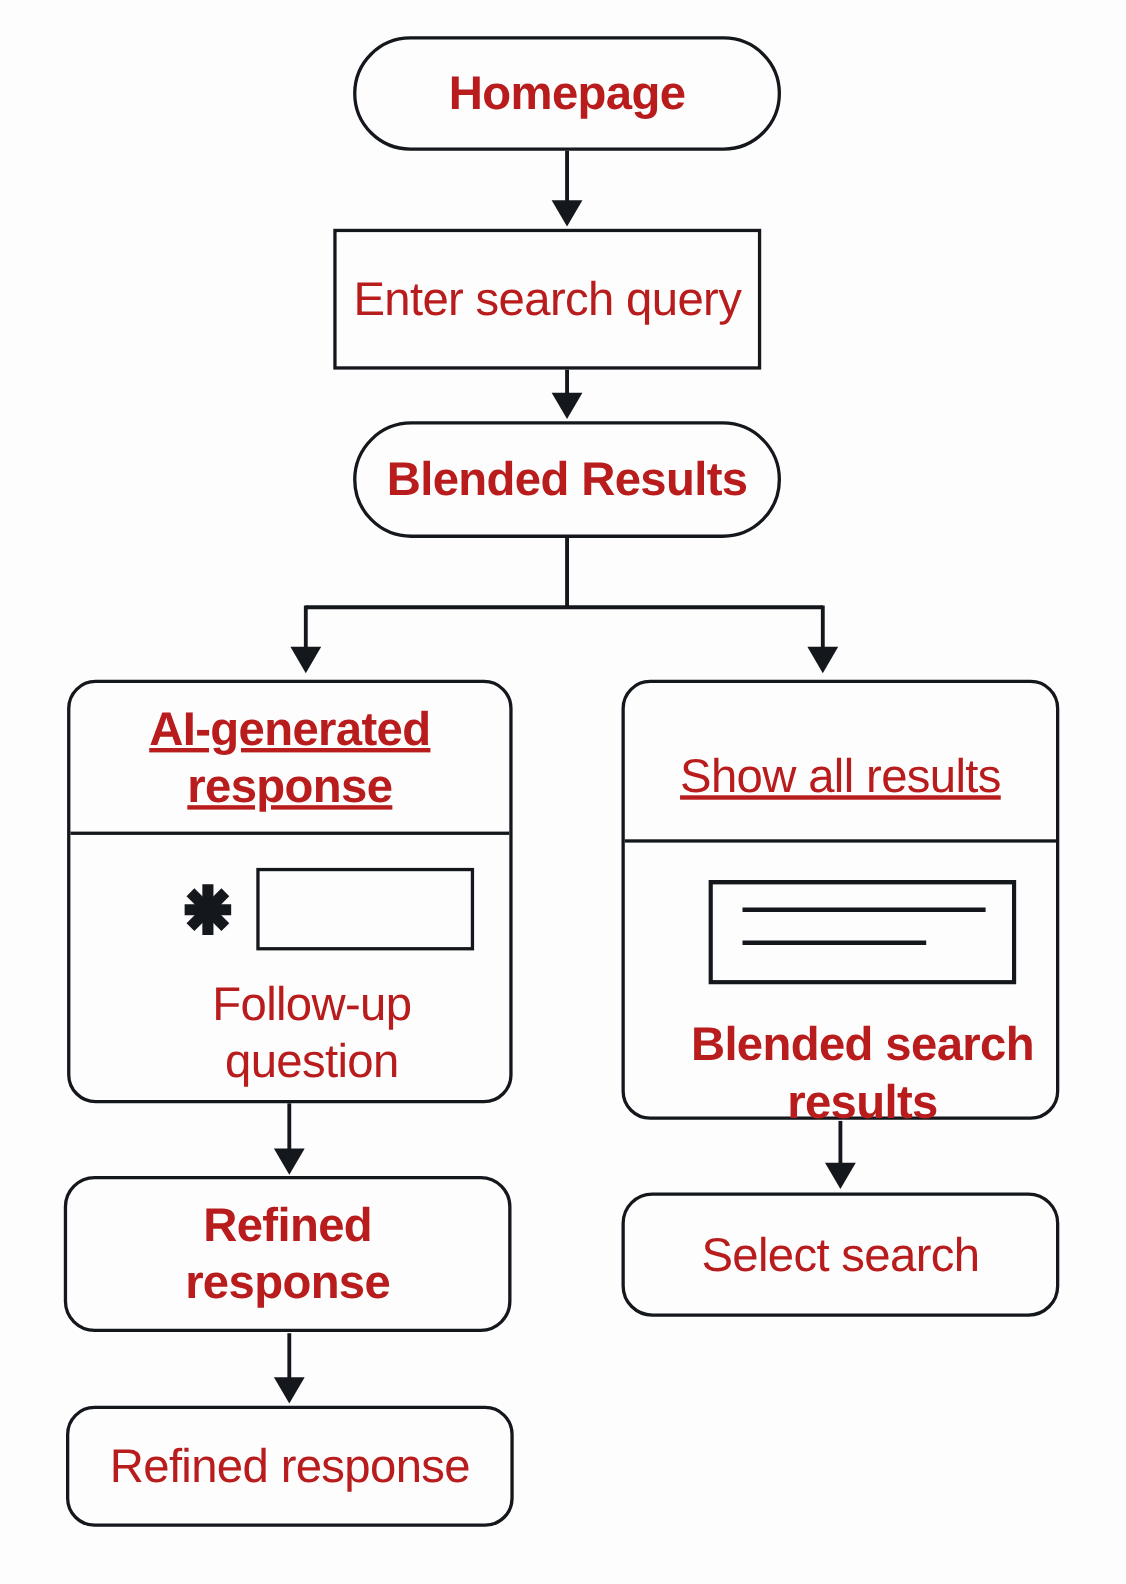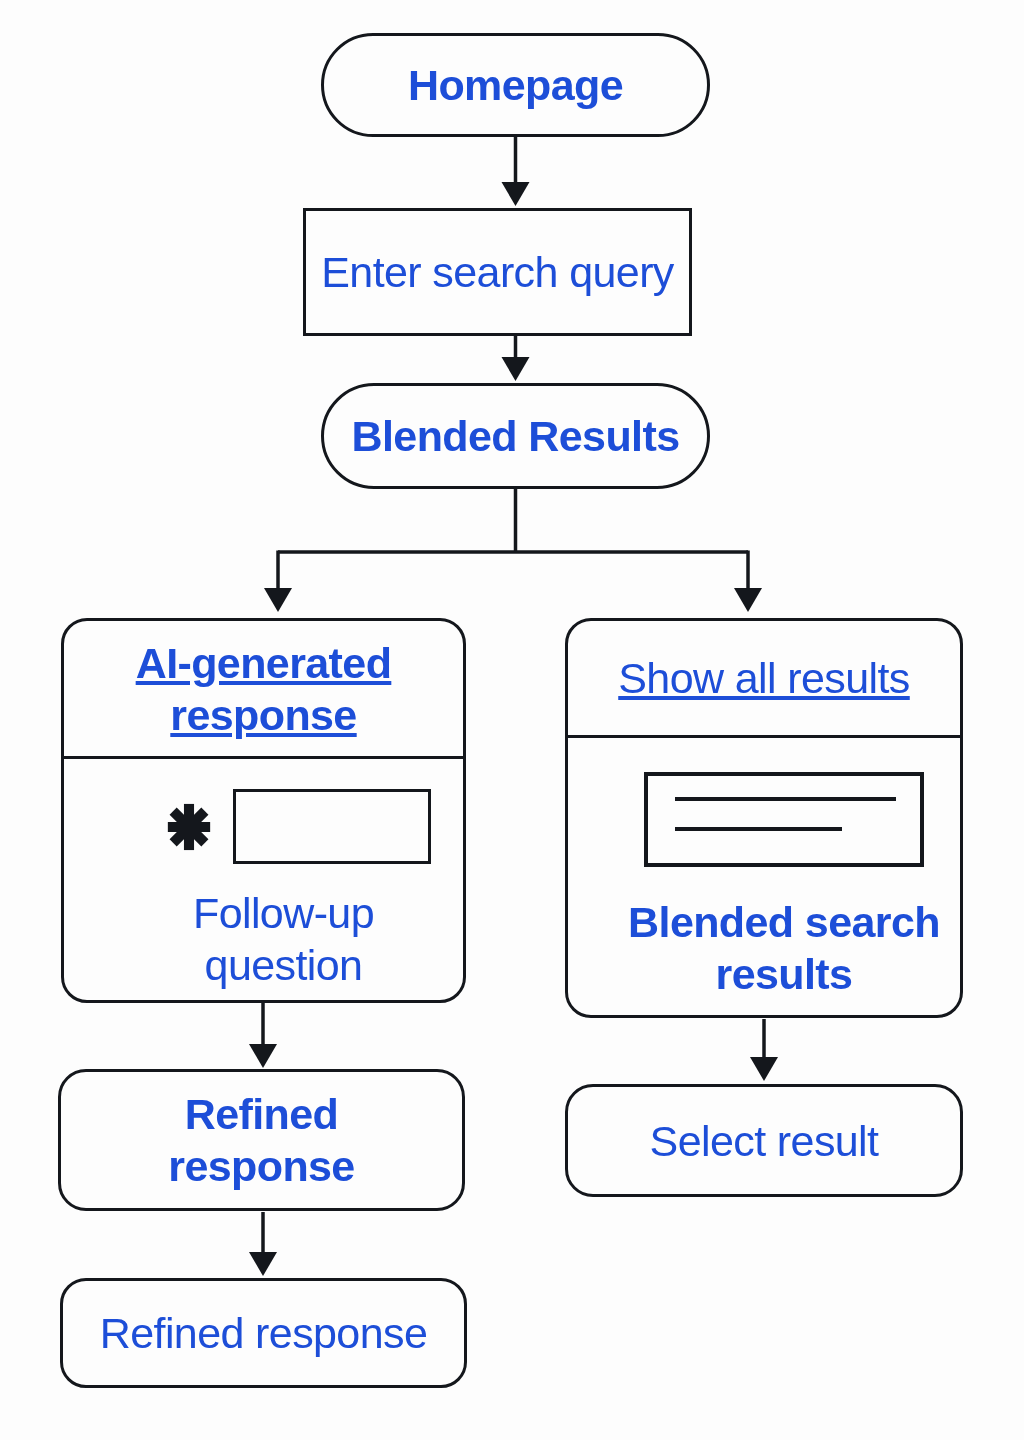--- a/index.html
+++ b/index.html
@@ -6,21 +6,21 @@
     margin: 0;
     padding: 0;
     background: #ffffff;
   }
   .stage {
     position: relative;
     width: 1024px;
     height: 1440px;
     background: #fdfdfd;
     font-family: "Liberation Sans", sans-serif;
-    color: #1d4ed8;
+    color: #b91c1c;
     overflow: hidden;
   }
   .connectors {
     position: absolute;
     left: 0;
     top: 0;
     z-index: 1;
   }
   .node {
     position: absolute;
@@ -61,21 +61,21 @@
 
   .card-header {
     box-sizing: border-box;
     border-bottom: 3px solid #14171c;
     display: flex;
     align-items: center;
     justify-content: center;
     text-decoration: underline;
   }
   .card-ai .card-header   { height: 138px; }
-  .card-show .card-header { height: 117px; }
+  .card-show .card-header { height: 117px; margin-top: 28px; }
   .card-header span { display: inline-block; }
   .card-ai .card-header span { max-width: 340px; }
 
   .card-body { flex: 1; position: relative; margin-left: 40px; }
 
   .ai-input-row {
     position: absolute;
     left: 60px;
     top: 30px;
     display: flex;
@@ -193,16 +193,16 @@
 
   <div class="node bold n-refined-main">
     <span>Refined response</span>
   </div>
 
   <div class="node n-refined-final">
     <span>Refined response</span>
   </div>
 
   <div class="node n-select-result">
-    <span>Select result</span>
+    <span>Select search</span>
   </div>
 
 </div>
 
 </body></html>

